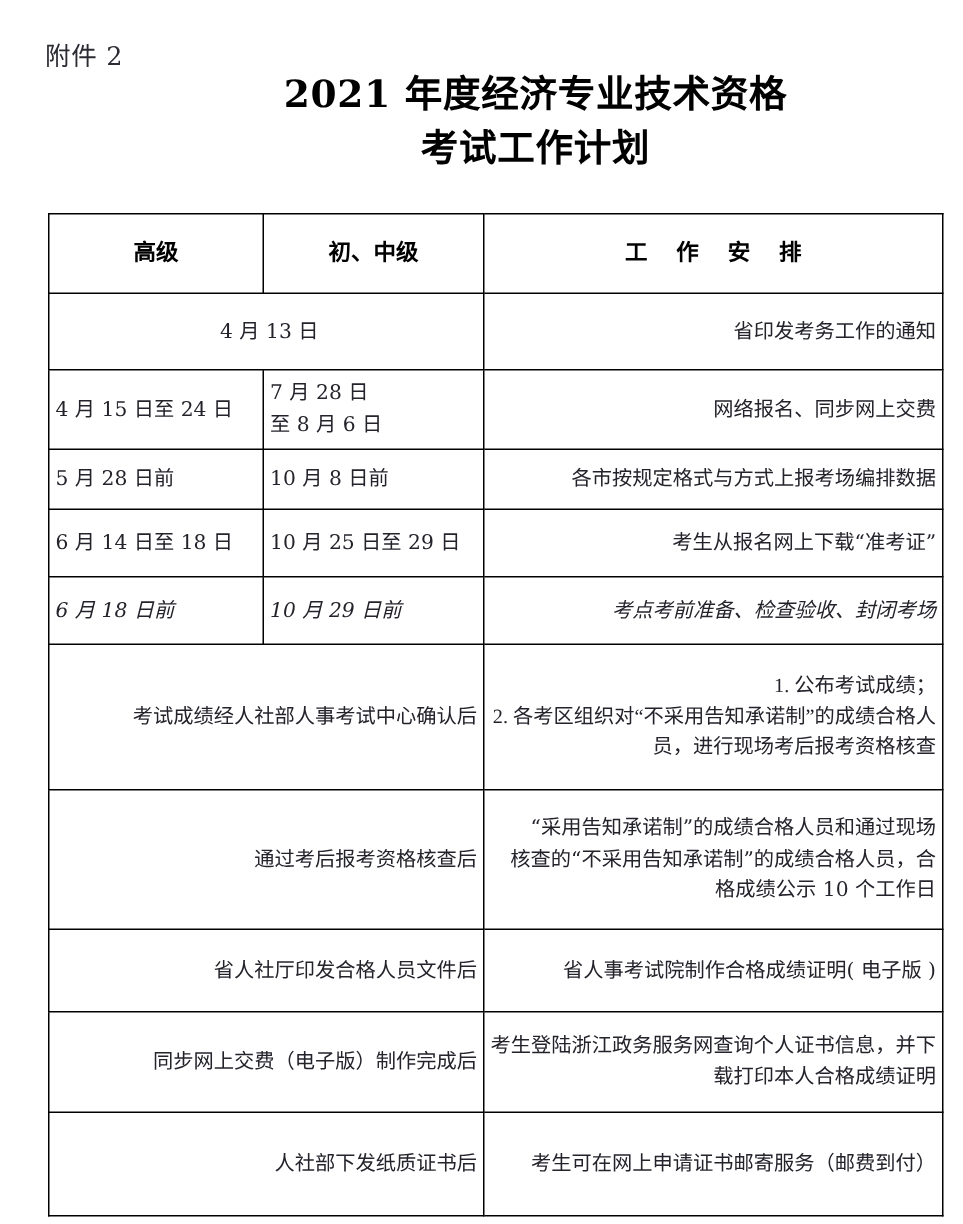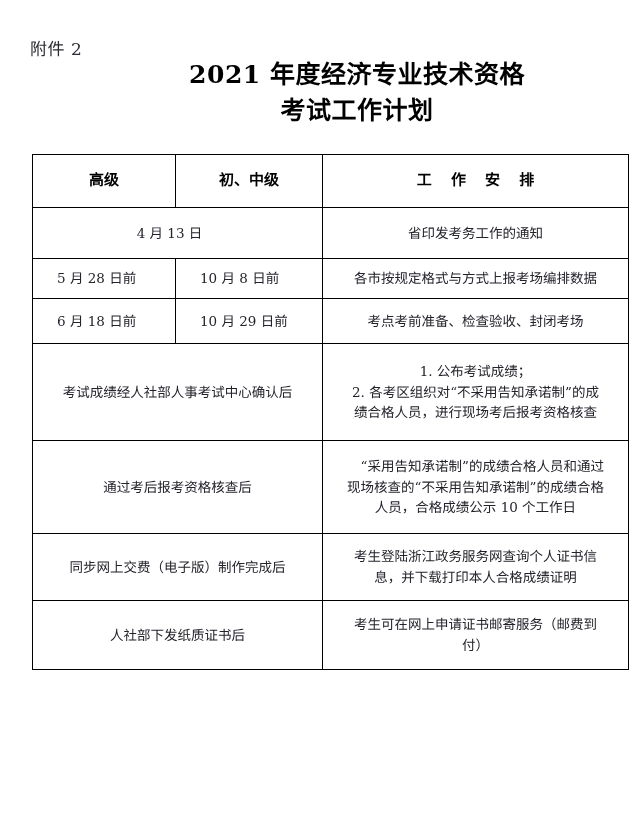--- a/index.html
+++ b/index.html
@@ -14,21 +14,20 @@
     overflow: hidden;
     font-family: "DejaVu Serif", "Liberation Serif", serif;
     color: #1a1a1a;
     -webkit-font-smoothing: antialiased;
   }
   .page {
     position: relative;
     width: 642px;
     height: 712px;
     box-sizing: border-box;
-    margin-top: 12px;
   }
 
   
   .attachment-label {
     position: absolute;
     left: 30px;
     top: 23px;
     font-size: 17px;
     letter-spacing: 0.5px;
     color: #2b2b33;
@@ -65,21 +64,21 @@
     font-size: 13.5px;
     color: #23232b;
   }
   table.plan-table col.c-senior { width: 143px; }
   table.plan-table col.c-junior { width: 147px; }
   table.plan-table col.c-work   { width: 306px; }
 
   table.plan-table th,
   table.plan-table td {
     border: 1px solid #000000;
-    padding: 5px 24px;
+    padding: 5px 4px;
     vertical-align: middle;
     line-height: 1.55;
     word-break: break-all;
   }
 
   
   table.plan-table thead th {
     font-weight: bold;
     font-size: 15px;
     text-align: center;
@@ -93,38 +92,38 @@
   td.date-cell {
     text-align: left;
     padding-left: 9px;
     white-space: pre-line;
   }
   td.date-cell.center {
     text-align: center;
     padding-left: 8px;
   }
   td.work-cell {
-    text-align: center;
+    text-align: right;
     padding-left: 9px;
     padding-right: 7px;
     white-space: pre-line;
   }
   td.stage-cell {
-    text-align: center;
+    text-align: right;
     padding-left: 12px;
   }
 
   
   tr.r-notice td      { height: 40px; }
   tr.r-signup td      { height: 42px; }
   tr.r-upload td      { height: 29px; }
   tr.r-admitcard td   { height: 34px; }
-  tr.r-venue td       { height: 34px; }
+  tr.r-venue td       { height: 34px; font-style: italic; }
   tr.r-exam td        { height: 34px; }
-  tr.r-confirm td     { height: 86px; }
+  tr.r-confirm td     { height: 86px; font-family: Liberation Serif, serif; }
   tr.r-review td      { height: 82px; }
   tr.r-issue td       { height: 44px; }
   tr.r-cert td        { height: 56px; }
   tr.r-paper td       { height: 58px; }
 </style>
 </head>
 <body>
 
 <div class="page">
 
@@ -149,46 +148,61 @@
           <th class="col-work-head">工 作 安 排</th>
         </tr>
       </thead>
       <tbody>
 
         <tr class="r-notice">
           <td class="date-cell center" colspan="2">4 月 13 日</td>
           <td class="work-cell">省印发考务工作的通知</td>
         </tr>
 
+        <tr class="r-signup">
+          <td class="date-cell">4 月 15 日至 24 日</td>
+          <td class="date-cell">7 月 28 日
+至 8 月 6 日</td>
+          <td class="work-cell">网络报名、同步网上交费</td>
+        </tr>
 
         <tr class="r-upload">
           <td class="date-cell">5 月 28 日前</td>
           <td class="date-cell">10 月 8 日前</td>
           <td class="work-cell">各市按规定格式与方式上报考场编排数据</td>
         </tr>
 
+        <tr class="r-admitcard">
+          <td class="date-cell">6 月 14 日至 18 日</td>
+          <td class="date-cell">10 月 25 日至 29 日</td>
+          <td class="work-cell">考生从报名网上下载“准考证”</td>
+        </tr>
 
         <tr class="r-venue">
           <td class="date-cell">6 月 18 日前</td>
           <td class="date-cell">10 月 29 日前</td>
           <td class="work-cell">考点考前准备、检查验收、封闭考场</td>
         </tr>
 
 
         <tr class="r-confirm">
           <td class="stage-cell" colspan="2">考试成绩经人社部人事考试中心确认后</td>
           <td class="work-cell">1. 公布考试成绩；
 2. 各考区组织对“不采用告知承诺制”的成绩合格人员，进行现场考后报考资格核查</td>
         </tr>
 
         <tr class="r-review">
           <td class="stage-cell" colspan="2">通过考后报考资格核查后</td>
           <td class="work-cell">　“采用告知承诺制”的成绩合格人员和通过现场核查的“不采用告知承诺制”的成绩合格人员，合格成绩公示 10 个工作日</td>
         </tr>
 
+        <tr class="r-issue">
+          <td class="stage-cell" colspan="2">省人社厅印发合格人员文件后</td>
+          <td class="work-cell">省人事考试院制作合格成绩证明( 电子版 )</td>
+        </tr>
 
         <tr class="r-cert">
           <td class="stage-cell" colspan="2">同步网上交费（电子版）制作完成后</td>
           <td class="work-cell">考生登陆浙江政务服务网查询个人证书信息，并下载打印本人合格成绩证明</td>
         </tr>
 
         <tr class="r-paper">
           <td class="stage-cell" colspan="2">人社部下发纸质证书后</td>
           <td class="work-cell">考生可在网上申请证书邮寄服务（邮费到付）</td>
         </tr>

